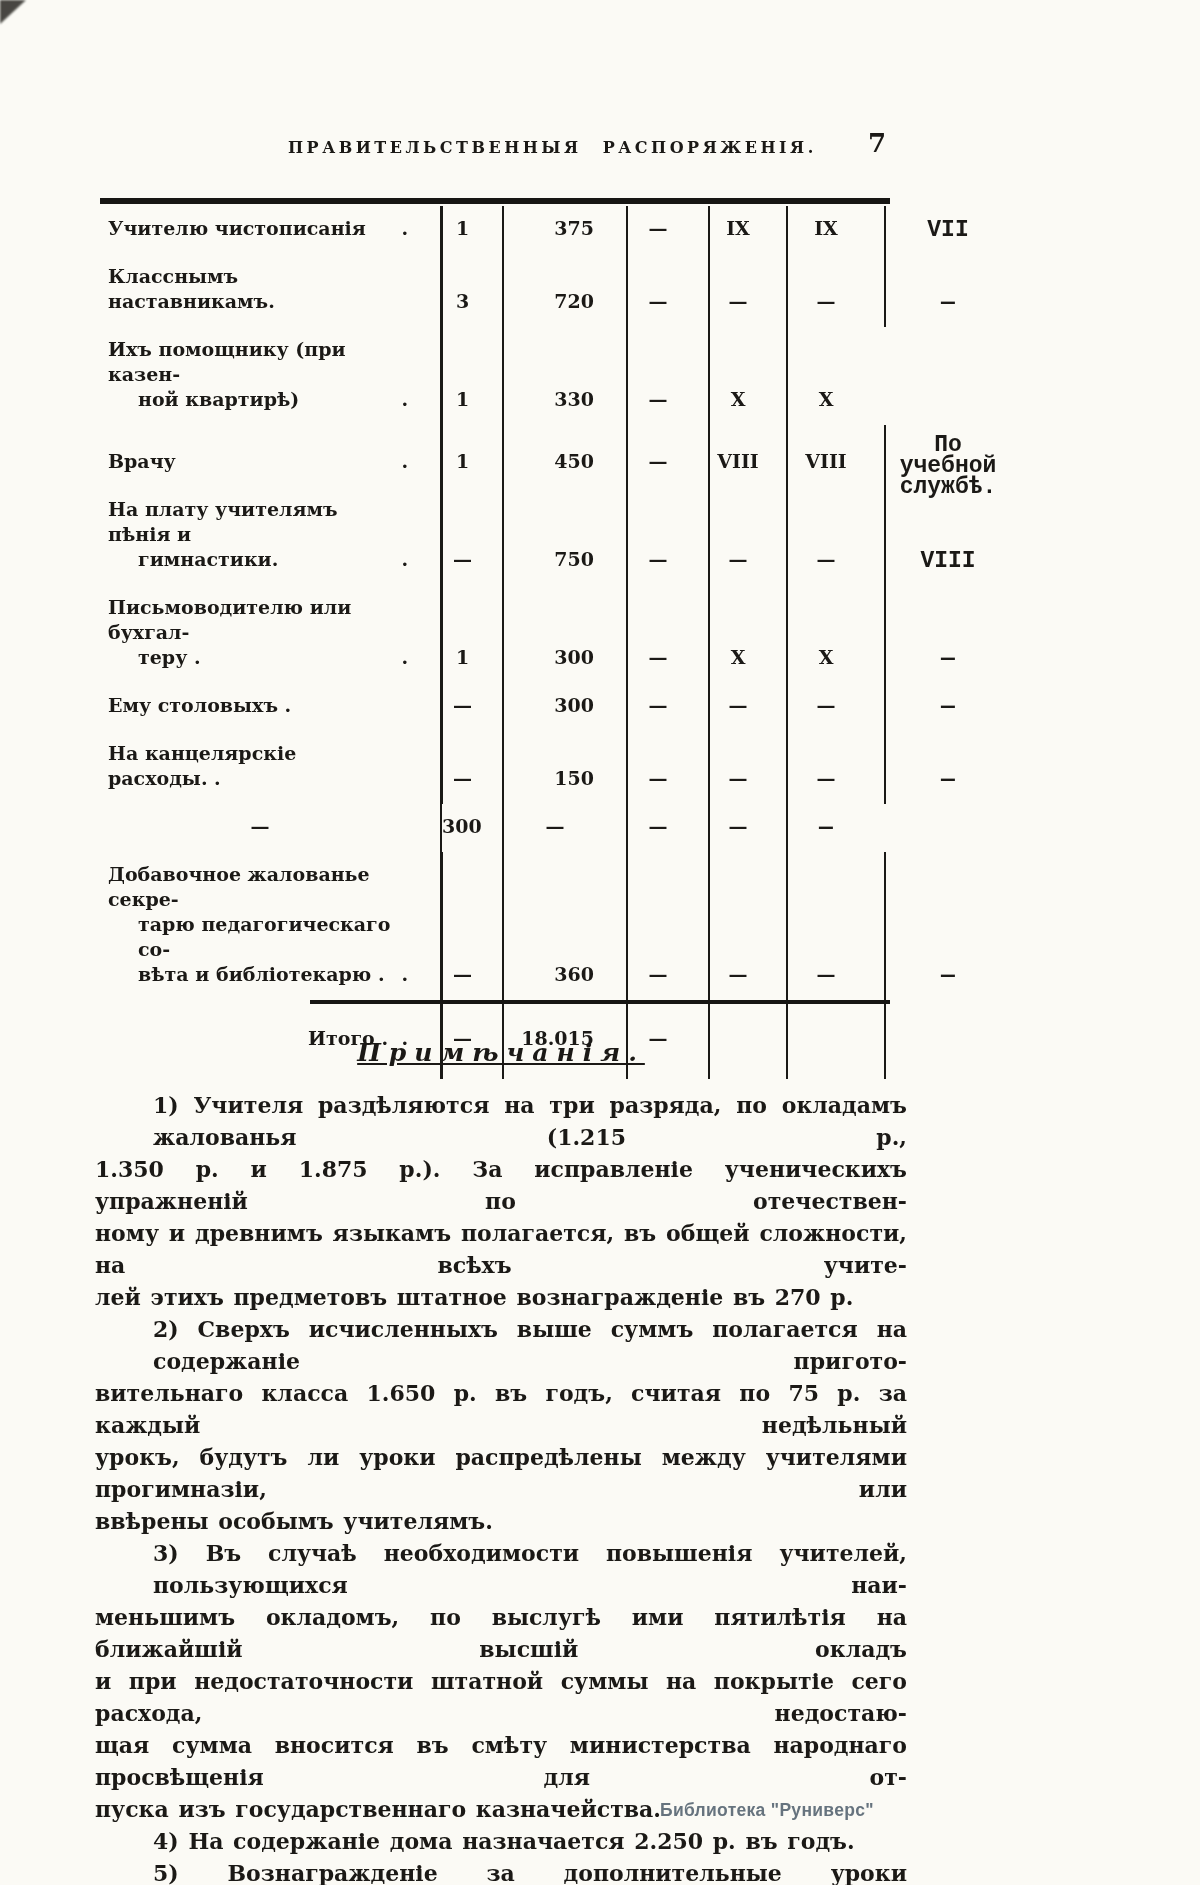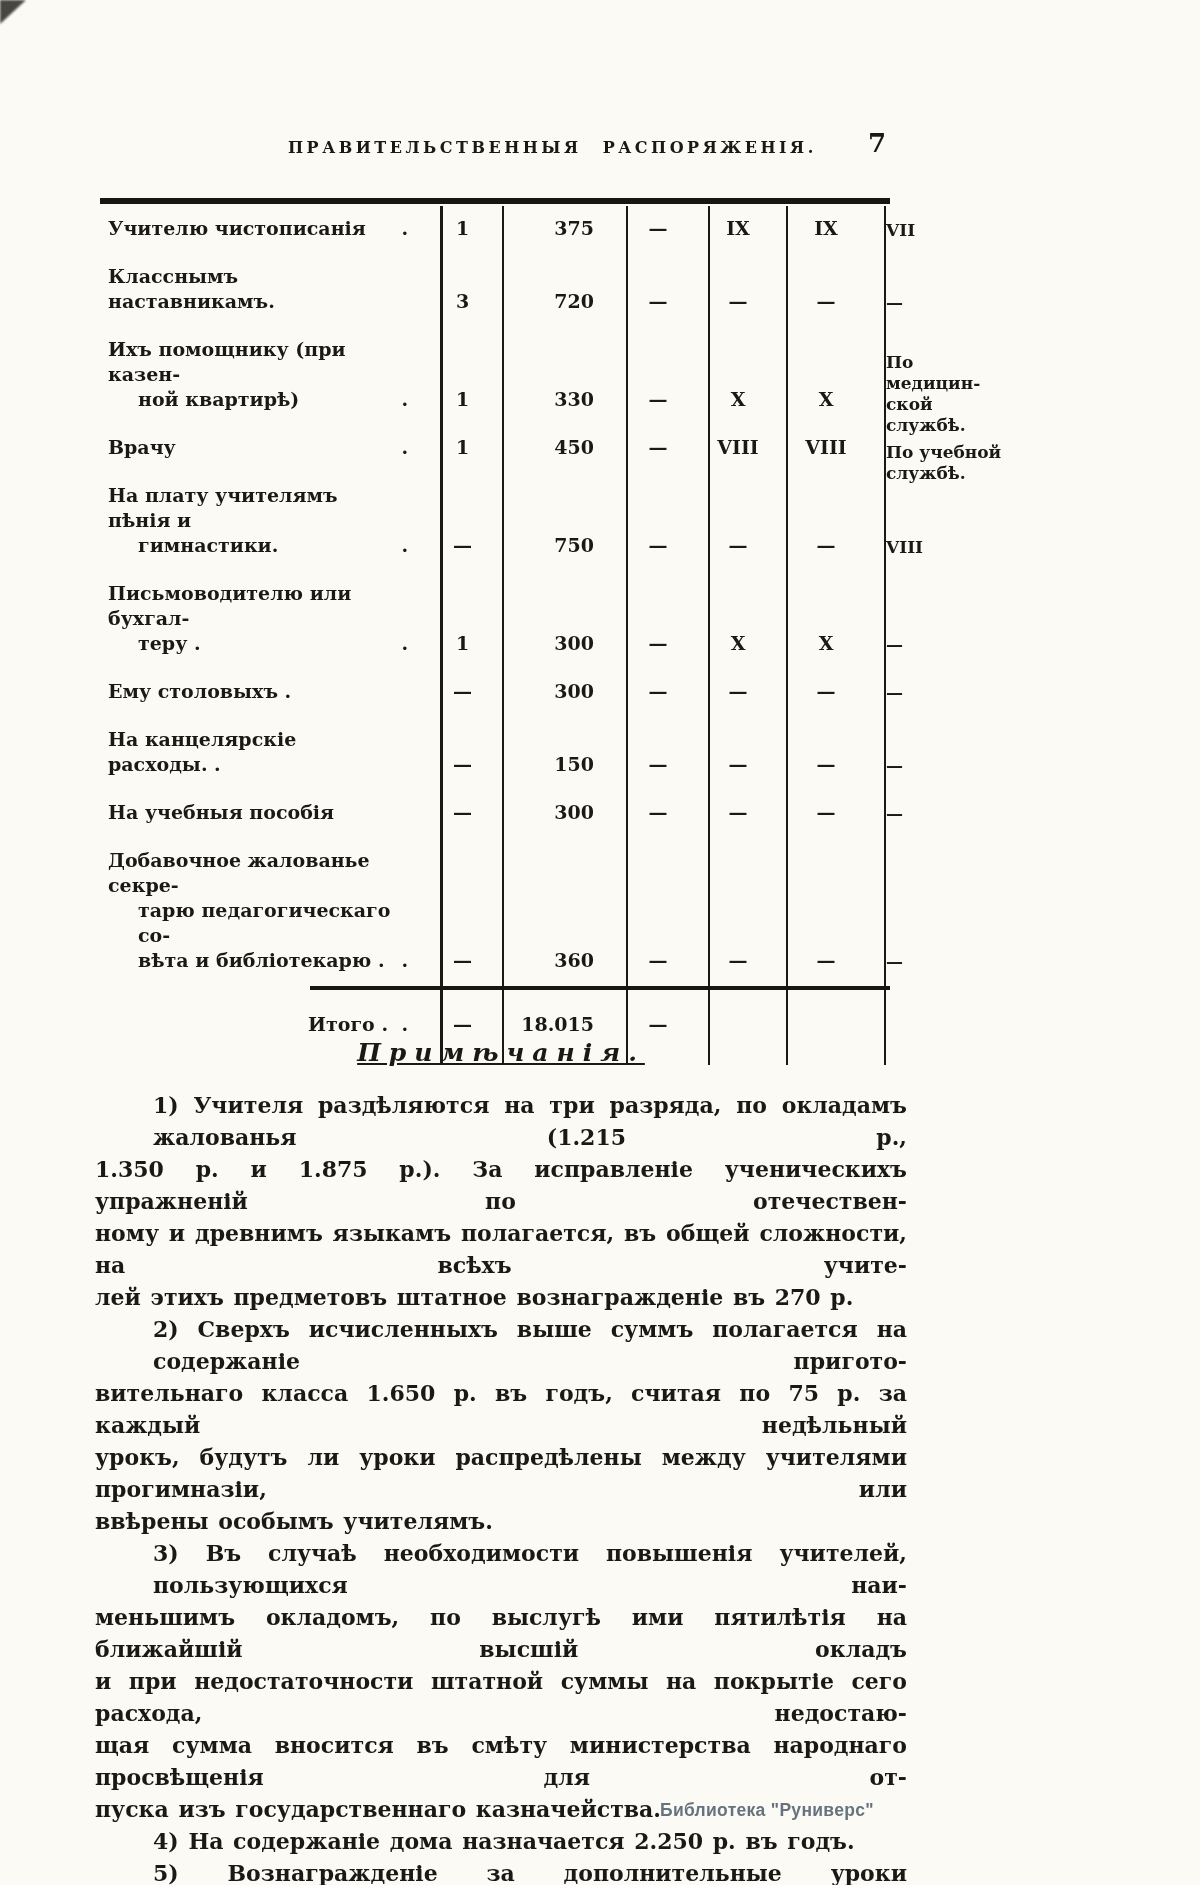--- a/index.html
+++ b/index.html
@@ -44,21 +44,21 @@
     padding:10px 0 13px 0;
     font-size:19px;line-height:25px;
   }
   .cell + .cell{border-left:2px solid #1a1916;}
   .c-count{border-left-width:3px !important;}
   .label{position:relative;padding-left:8px;padding-right:26px;}
   .lab-line.cont{padding-left:30px;}
   .tail-dot{position:absolute;right:12px;bottom:13px;}
   .c-count,.c-d1,.c-r1,.c-r2{text-align:center;}
   .c-amount{text-align:right;padding-right:12px;}
-  .c-note{font-size:17px;line-height:21px;}
+  .c-note{text-align:center;font-size:23px;line-height:21px;font-family:Liberation Mono, monospace;}
   .c-note .drop{margin-bottom:-24px;}
   .total-sep{height:4px;background:#171613;margin-left:210px;}
   .total .cell{padding-top:22px;padding-bottom:28px;}
   .total .label{display:flex;flex-direction:row;justify-content:flex-end;align-items:flex-end;gap:0;}
   .total .tail-dot{bottom:28px;}
   .total .label .t-label{margin-right:8px;}
   .total .label{padding-right:24px;}
   
   .notes{position:absolute;left:95px;top:1038px;width:812px;}
   .notes-heading{
@@ -126,26 +126,20 @@
     <div class="cell label">
       <div class="lab-line">Ихъ помощнику (при казен-</div>
             <div class="lab-line cont">ной квартирѣ)</div>
             <span class="tail-dot">.</span>
     </div>
     <div class="cell c-count">1</div>
     <div class="cell c-amount">330</div>
     <div class="cell c-d1">—</div>
     <div class="cell c-r1">X</div>
     <div class="cell c-r2">X</div>
-    <div class="cell c-note">
-            <div class="drop">
-              <div>По медицин-</div>
-              <div>ской службѣ.</div>
-            </div>
-          </div>
   </div>
 
   <div class="trow">
     <div class="cell label">
       <div class="lab-line">Врачу</div>
             <span class="tail-dot">.</span>
     </div>
     <div class="cell c-count">1</div>
     <div class="cell c-amount">450</div>
     <div class="cell c-d1">—</div>
@@ -223,24 +217,20 @@
     <div class="cell c-r1">—</div>
     <div class="cell c-r2">—</div>
     <div class="cell c-note">
             <div>
               <div>—</div>
             </div>
           </div>
   </div>
 
   <div class="trow">
-    <div class="cell label">
-      <div class="lab-line">На учебныя пособія</div>
-            <span class="tail-dot"></span>
-    </div>
     <div class="cell c-count">—</div>
     <div class="cell c-amount">300</div>
     <div class="cell c-d1">—</div>
     <div class="cell c-r1">—</div>
     <div class="cell c-r2">—</div>
     <div class="cell c-note">
             <div>
               <div>—</div>
             </div>
           </div>

